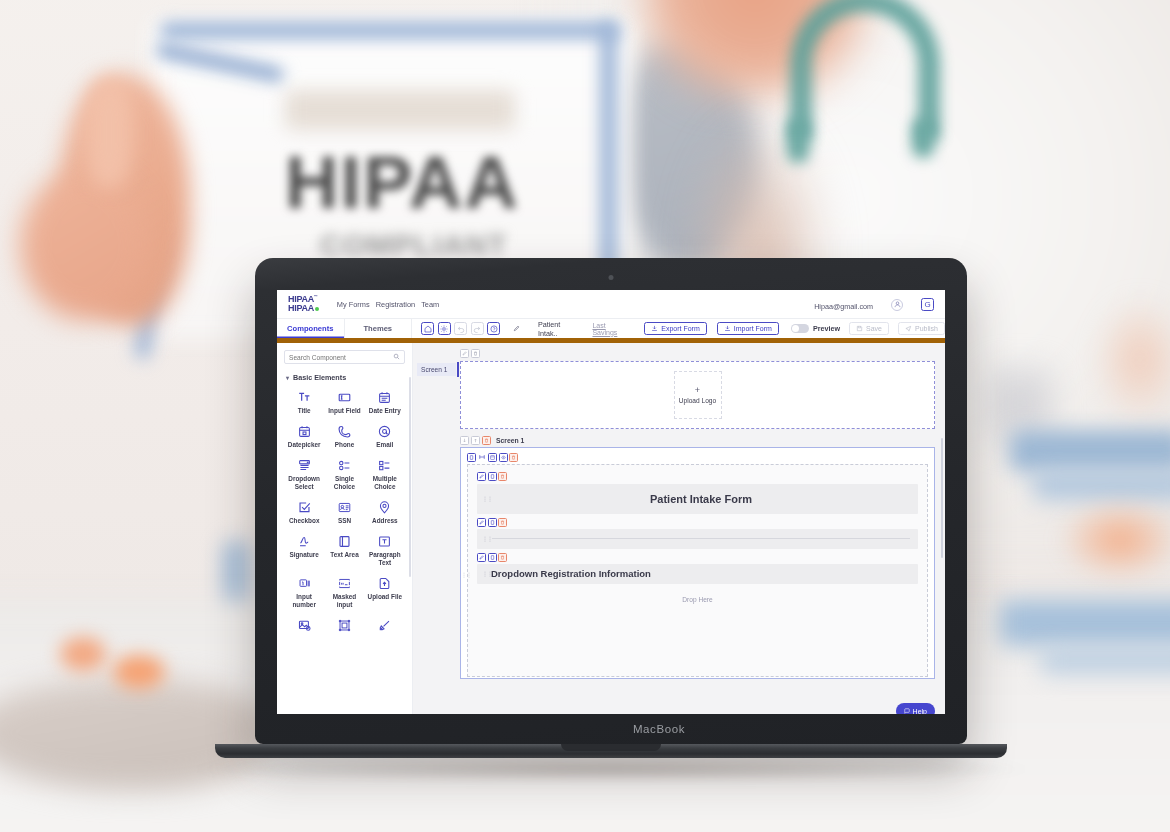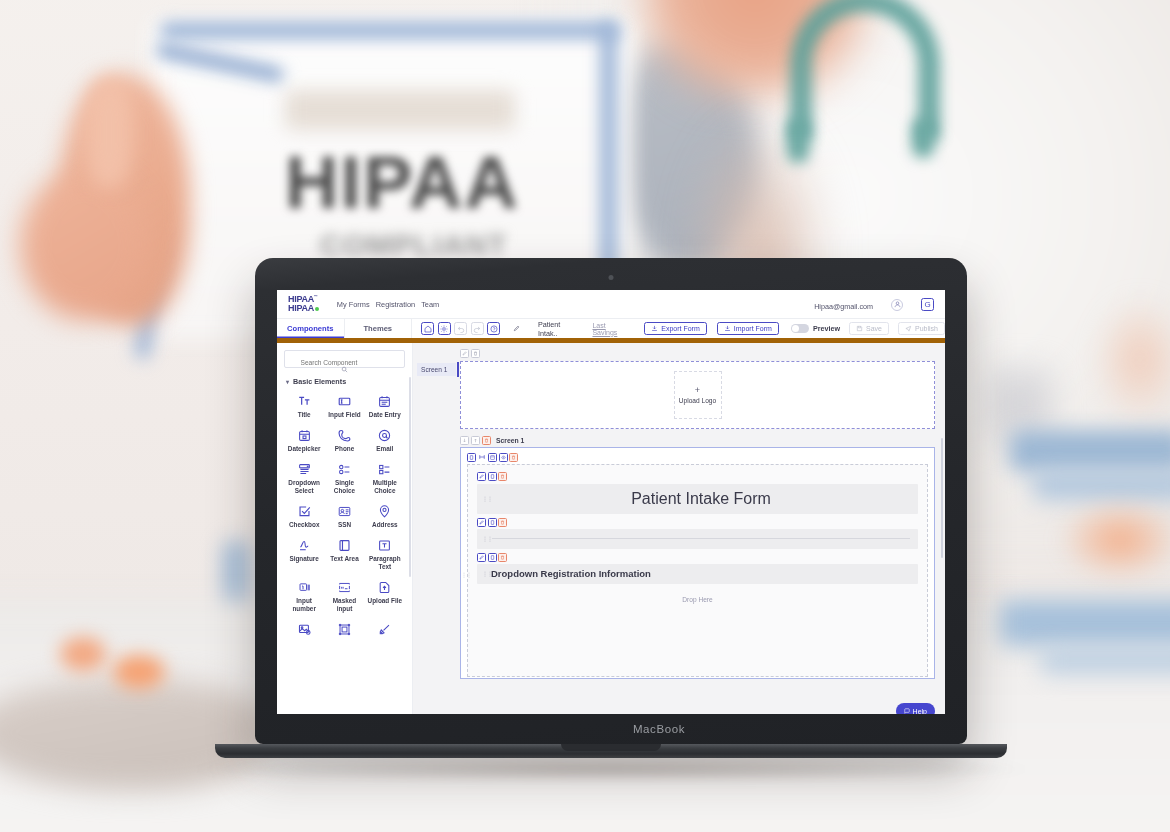--- a/index.html
+++ b/index.html
@@ -305,23 +305,22 @@
   
   .body-split { display: flex; height: 371px; }
 
   
   .sidebar {
     width: 136px; background: #fff; border-right: 1px solid #eceef2;
     padding: 7px 7px 0 7px; position: relative; overflow: hidden;
   }
   .search-box {
     display: flex; align-items: center; height: 14px;
-    border: 1px solid #dfe1ea; border-radius: 2px; padding: 8px 4px;
+    border: 1px solid #dfe1ea; border-radius: 2px; padding: 0 4px;
     background: #fff;
-    flex-direction: column;
   }
   .search-box input {
     flex: 1; border: none; outline: none; font-size: 6.6px; color: #9a9ab0;
     font-family: "Liberation Sans", sans-serif; background: transparent;
   }
   .search-ic { color: #8e90a6; font-size: 7px; }
   .section-head {
     display: flex; align-items: center; gap: 4px;
     margin: 9px 0 7px 2px; font-size: 7.2px; font-weight: 700; color: #3d3d4e;
     cursor: pointer;
@@ -402,21 +401,21 @@
   }
   .drag-dots-left {
     position: absolute; left: -7px; top: 108px;
     font-size: 6px; color: #b6b8c4; letter-spacing: -1px; line-height: .8;
   }
   .f-block {
     background: #ededef; border-radius: 1px; display: flex; align-items: center;
     padding-left: 7px; position: relative;
   }
   .f-block.title-b { height: 30px; justify-content: center; }
-  .f-title-text { font-size: 16px; font-weight: 400; color: #3a3a4a; }
+  .f-title-text { font-size: 11px; font-weight: 700; color: #3a3a4a; }
   .f-grip {
     position: absolute; left: 5px; top: 50%; transform: translateY(-50%);
     font-size: 6px; color: #a8aab8; letter-spacing: -1px; line-height: .75;
   }
   .f-block.line-b { height: 20px; }
   .f-line { flex: 1; height: 1px; background: #d6d7dd; margin: 0 8px 0 8px; }
   .f-block.sub-b { height: 20px; padding-left: 14px; }
   .f-sub-text { font-size: 9.5px; font-weight: 700; color: #3a3a4a; }
   .drop-here {
     text-align: center; font-size: 6.6px; color: #9a9ab0; padding-top: 12px;

